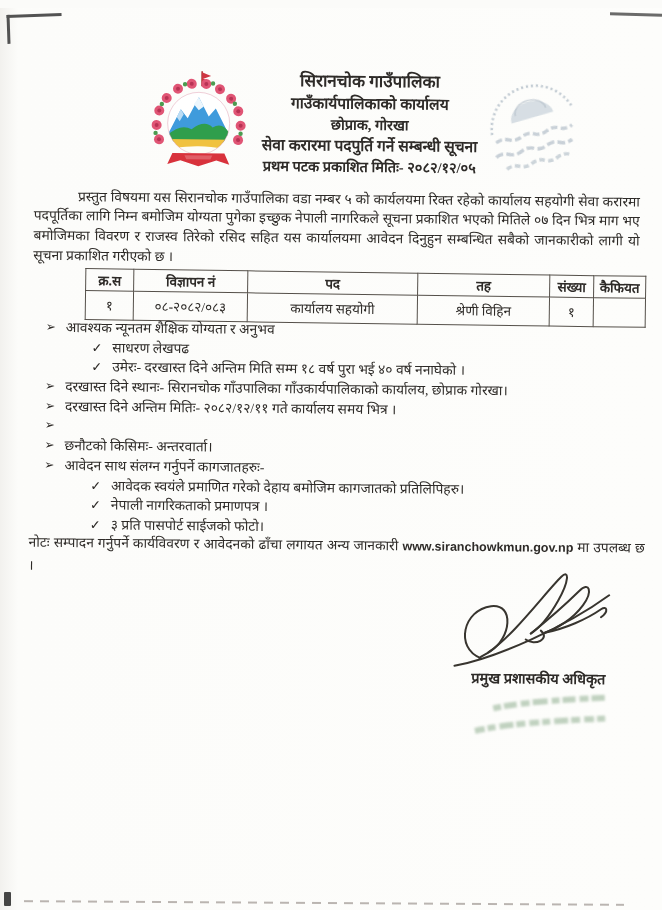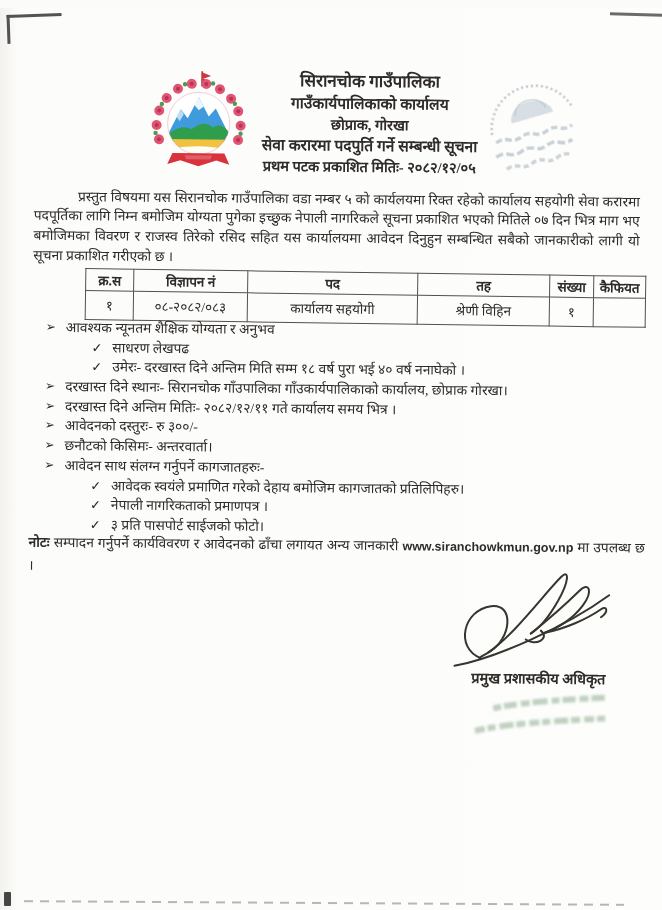--- a/index.html
+++ b/index.html
@@ -36,21 +36,21 @@
   .vtable th,.vtable td{border:1.4px solid #55504a;text-align:center;padding:0 2px;overflow:hidden;}
   .vtable th{height:21px;font-weight:700;}
   .vtable td{height:28px;}
   .req-list{position:absolute;left:44px;top:310px;width:602px;font-size:13.8px;}
   .li{display:flex;align-items:flex-start;height:19.7px;line-height:19.7px;}
   .li .marker{flex:0 0 auto;font-size:12px;padding-right:10px;}
   .li[data-indent="0"]{padding-left:4px;}
   .li[data-indent="1"]{padding-left:50px;}
   .li[data-indent="1"] .marker{font-size:13px;}
   .note{position:absolute;left:33px;top:524px;width:616px;font-size:13.8px;line-height:21.5px;text-align:justify;}
-  .note-label{font-weight:700;}
+  .note-label{font-weight:400;}
   .note-url{font-family:"Liberation Sans","DejaVu Sans",sans-serif;font-weight:700;font-size:12.5px;}
   .sig{position:absolute;left:446px;top:554px;width:190px;height:104px;}
   .sig-title{position:absolute;left:438px;top:655px;width:212px;text-align:center;
     font-size:14.5px;font-weight:700;}
   .ink-stamp{position:absolute;left:466px;top:680px;width:164px;height:46px;
     transform:rotate(-5deg);filter:blur(1.1px);opacity:.55;}
 </style>
 </head>
 <body>
 
@@ -190,21 +190,20 @@
           <span class="li-text">दरखास्त दिने स्थानः- सिरानचोक गाँउपालिका गाँउकार्यपालिकाको कार्यालय, छोप्राक गोरखा।</span>
         </div>
 
         <div class="li" data-indent="0">
           <span class="marker">➢</span>
           <span class="li-text">दरखास्त दिने अन्तिम मितिः- २०८२/१२/११ गते कार्यालय समय भित्र ।</span>
         </div>
 
         <div class="li" data-indent="0">
           <span class="marker">➢</span>
-          <span class="li-text">आवेदनको दस्तुरः- रु ३००/-</span>
         </div>
 
         <div class="li" data-indent="0">
           <span class="marker">➢</span>
           <span class="li-text">छनौटको किसिमः- अन्तरवार्ता।</span>
         </div>
 
         <div class="li" data-indent="0">
           <span class="marker">➢</span>
           <span class="li-text">आवेदन साथ संलग्न गर्नुपर्ने कागजातहरुः-</span>

